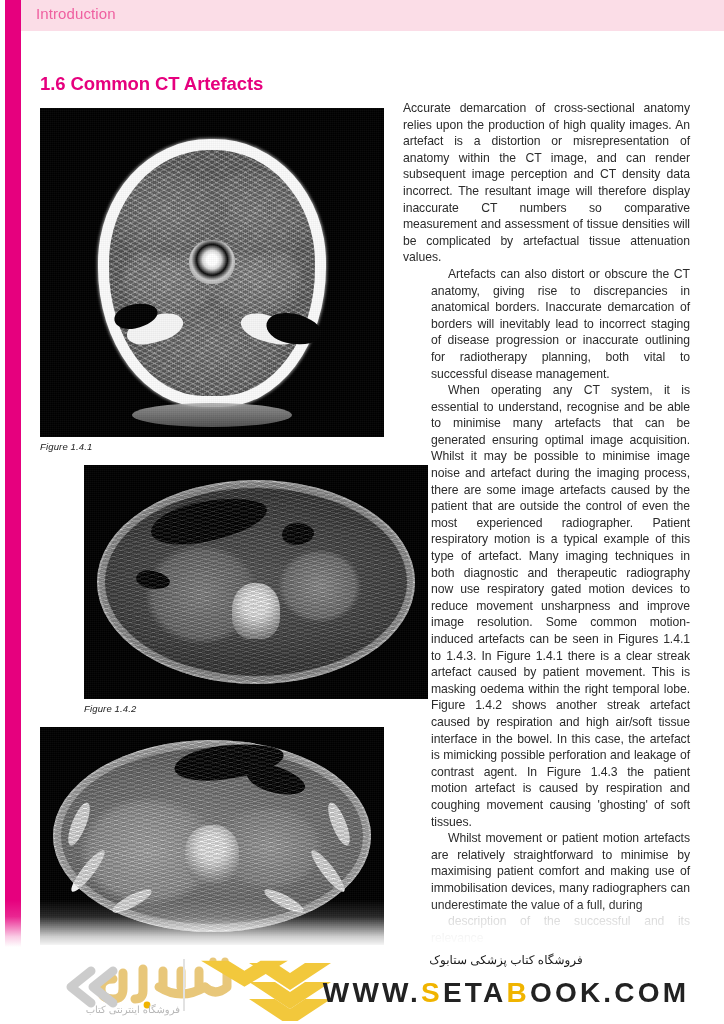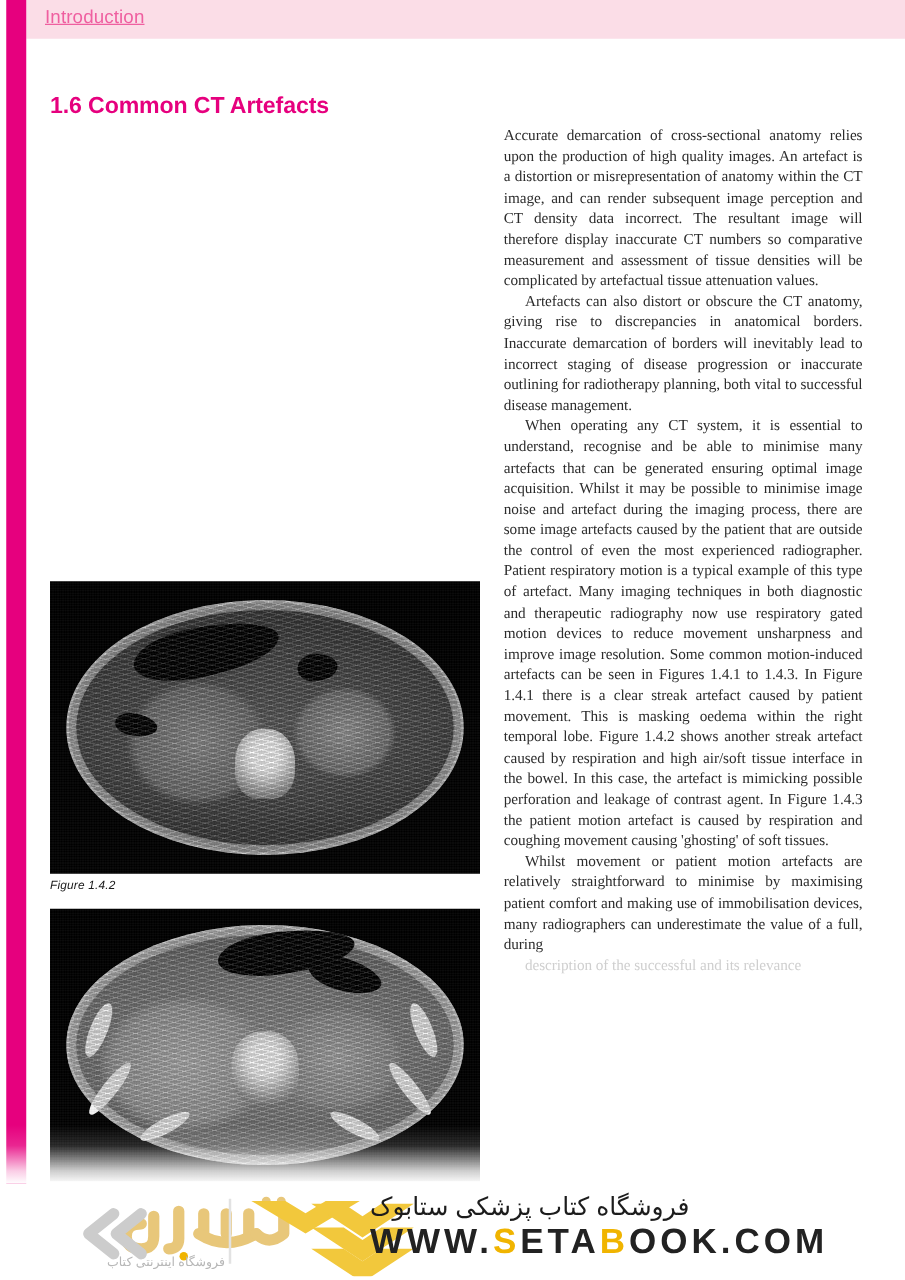--- a/index.html
+++ b/index.html
@@ -30,42 +30,42 @@
   }
 
   
   #header-band{
     position:absolute;left:21px;top:0;width:703px;height:31px;
     background:#fbdde7;z-index:3;
   }
   #header-title{
     position:absolute;left:36px;top:5px;
     font-size:15px;color:#ef5fa0;letter-spacing:.1px;
-    white-space:nowrap;z-index:6;text-decoration:underline;
+    white-space:nowrap;z-index:6;
   }
 
   
   #section-heading{
     position:absolute;left:40px;top:61px;
     font-size:18.5px;font-weight:bold;color:#e6007e;
     letter-spacing:-0.1px;white-space:nowrap;z-index:6;
   }
 
   
   .figure-block{position:absolute;left:40px;z-index:6;}
   .figure-img{
     display:block;background:#000;position:relative;overflow:hidden;
   }
   .figure-caption{
     font-size:9.5px;font-style:italic;color:#1a1a1a;
     margin-top:4px;letter-spacing:.15px;
   }
   #fig1{top:108px;}
   #fig1 .figure-img{width:344px;height:329px;}
-  #fig2{top:465px;}
+  #fig2{top:465px;margin-left:44px;}
   #fig2 .figure-img{width:344px;height:234px;}
   #fig3{top:727px;}
   #fig3 .figure-img{width:344px;height:218px;}
 
   
   .ct{position:absolute;inset:0;}
   .ct-noise{
     position:absolute;inset:0;opacity:.5;
     background-image:
       repeating-linear-gradient(0deg, rgba(255,255,255,.05) 0 1px, rgba(0,0,0,.05) 1px 2px),
@@ -167,66 +167,83 @@
   
   #body-column{
     position:absolute;left:403px;top:100px;width:287px;
     z-index:6;
   }
   #body-column p{
     margin:0;
     font-size:12.2px;line-height:16.6px;
     color:#2b2b2b;text-align:justify;
     letter-spacing:-0.05px;
-    -webkit-hyphens:none;hyphens:none;font-family:Liberation Serif, serif;
-  }
-  #body-column p + p{text-indent:17px;}
+    -webkit-hyphens:none;hyphens:none;
+  }
+  #body-column p + p{text-indent:17px;margin-left:28px;}
   #body-column p.last-faded{
     color:#cfcfcf;
   }
 
   
   #banner{
     position:absolute;left:0;top:947px;width:724px;height:77px;
     background:#ffffff;z-index:60;
   }
   #brand-logo{position:absolute;left:55px;top:6px;width:300px;height:68px;}
   #brand-divider{
     position:absolute;left:183px;top:12px;width:2px;height:52px;background:#e2e2e2;
   }
   #brand-sub{
     position:absolute;left:62px;top:57px;width:118px;
     text-align:right;font-size:10px;color:#b7b7b7;direction:rtl;
     white-space:nowrap;
   }
   #site-persian{
     position:absolute;right:8px;top:6px;width:420px;
-    text-align:left;direction:rtl;
-    font-size:20px;color:#1c1c1c;white-space:nowrap;
+    text-align:center;direction:rtl;
+    font-size:12px;color:#1c1c1c;white-space:nowrap;
   }
   #site-url{
     position:absolute;right:8px;top:30px;width:420px;
-    text-align:left;
+    text-align:center;
     font-size:28px;font-weight:bold;color:#222222;
     letter-spacing:3.2px;white-space:nowrap;
   }
   #site-url .hl{color:#f0b400;}
 </style>
 </head>
 <body>
 
 <div id="page-sheet">
 
   <div id="spine"></div>
 
   <div id="header-band"></div>
   <div id="header-title">Introduction</div>
 
   <h1 id="section-heading">1.6 Common CT Artefacts</h1>
 
+  <div class="figure-block" id="fig1">
+    <div class="figure-img">
+      <div class="ct">
+        <div class="head-skull"></div>
+        <div class="head-brain"></div>
+        <div class="head-streaks"></div>
+        <div class="head-petrous" style="left:86px;top:208px;transform:rotate(-16deg);"></div>
+        <div class="head-petrous" style="left:200px;top:208px;transform:rotate(16deg);"></div>
+        <div class="head-air" style="left:74px;top:196px;transform:rotate(-12deg);"></div>
+        <div class="head-air" style="left:226px;top:206px;transform:rotate(12deg);width:56px;height:30px;"></div>
+        <div class="head-sella"></div>
+        <div class="head-scalp"></div>
+        <div class="ct-noise"></div>
+      </div>
+    </div>
+    <div class="figure-caption">Figure 1.4.1</div>
+  </div>
 
   <div class="figure-block" id="fig2">
     <div class="figure-img">
       <div class="ct">
         <div class="abd-body" style="width:318px;height:204px;">
           <div class="abd-fat-ring"></div>
         </div>
         <div class="abd-bowelgas" style="left:66px;top:36px;width:118px;height:40px;transform:rotate(-10deg);"></div>
         <div class="abd-bowelgas" style="left:198px;top:58px;width:32px;height:22px;"></div>
         <div class="abd-bowelgas" style="left:52px;top:106px;width:34px;height:18px;transform:rotate(12deg);"></div>

